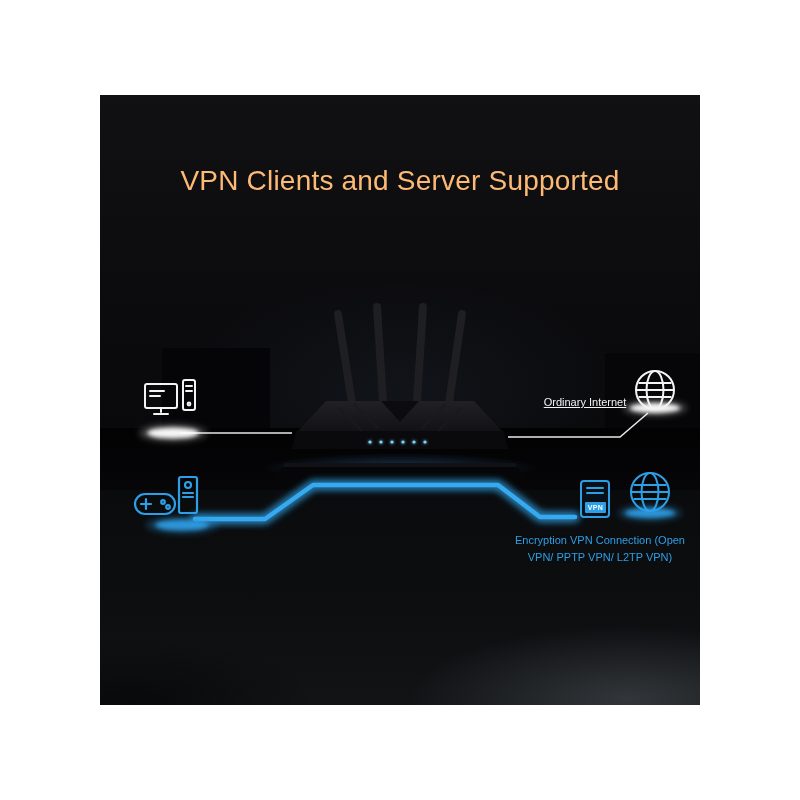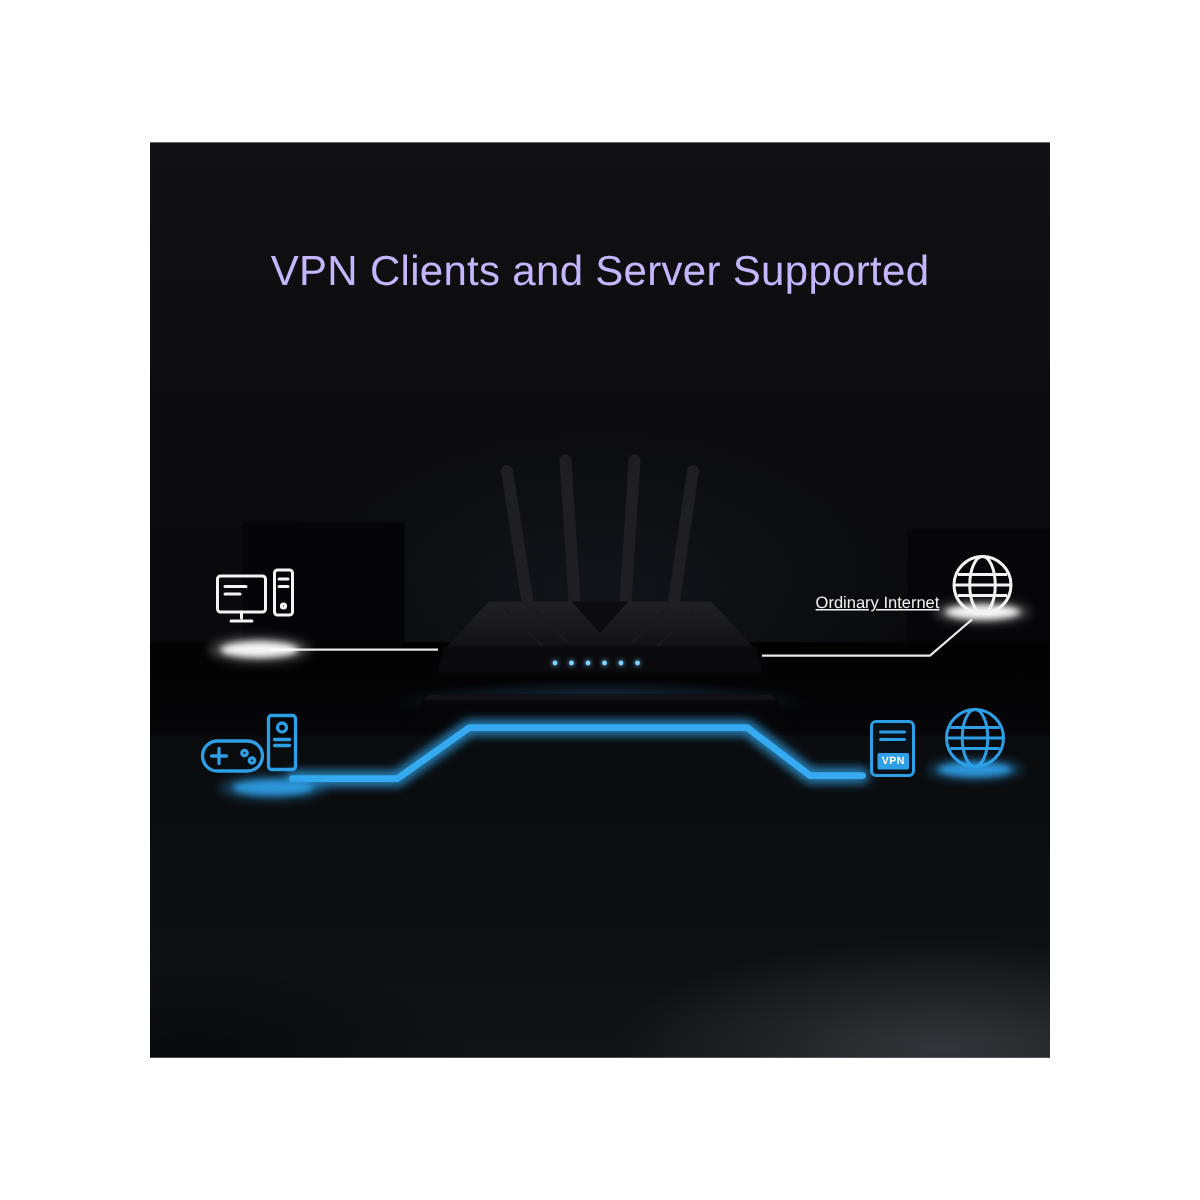--- a/index.html
+++ b/index.html
@@ -34,21 +34,21 @@
   .bg-floor{
     position:absolute;left:0;top:395px;width:600px;height:215px;
     background:
       radial-gradient(52% 48% at 88% 97%, rgba(145,155,165,0.26), rgba(0,0,0,0) 70%),
       radial-gradient(45% 45% at 5% 100%, rgba(0,0,0,0.55), rgba(0,0,0,0) 70%),
       linear-gradient(180deg,#0a0b0d 0%,#0d0e10 55%,#111315 100%);
   }
   .scene{position:absolute;left:0;top:0;}
   .headline{
     position:absolute;left:0;top:70px;width:600px;margin:0;
-    text-align:center;color:#c4b5fd;font-size:28px;font-weight:500;
+    text-align:center;color:#fdba74;font-size:28px;font-weight:500;
     letter-spacing:0.2px;
   }
   .ordinary-label{
     position:absolute;left:438px;top:301px;width:94px;
     text-align:center;color:#f3f3f5;font-size:11px;text-decoration:underline;
   }
   .vpn-caption{
     position:absolute;left:408px;top:437px;width:184px;
     text-align:center;color:#2d9fe6;font-size:11px;line-height:1.55;
   }
@@ -182,14 +182,15 @@
       <path d="M6 7 h16 M6 12 h16" stroke="#2d9fe6" stroke-width="2" stroke-linecap="round"></path>
     </g>
   </svg>
 
   <h1 class="headline">VPN Clients and Server Supported</h1>
 
   <div class="ordinary-label">Ordinary Internet</div>
 
   <div class="vpn-badge">VPN</div>
 
+  <div class="vpn-caption">Encryption VPN Connection (Open VPN/ PPTP VPN/ L2TP VPN)</div>
 
 </div>
 
 </body></html>

